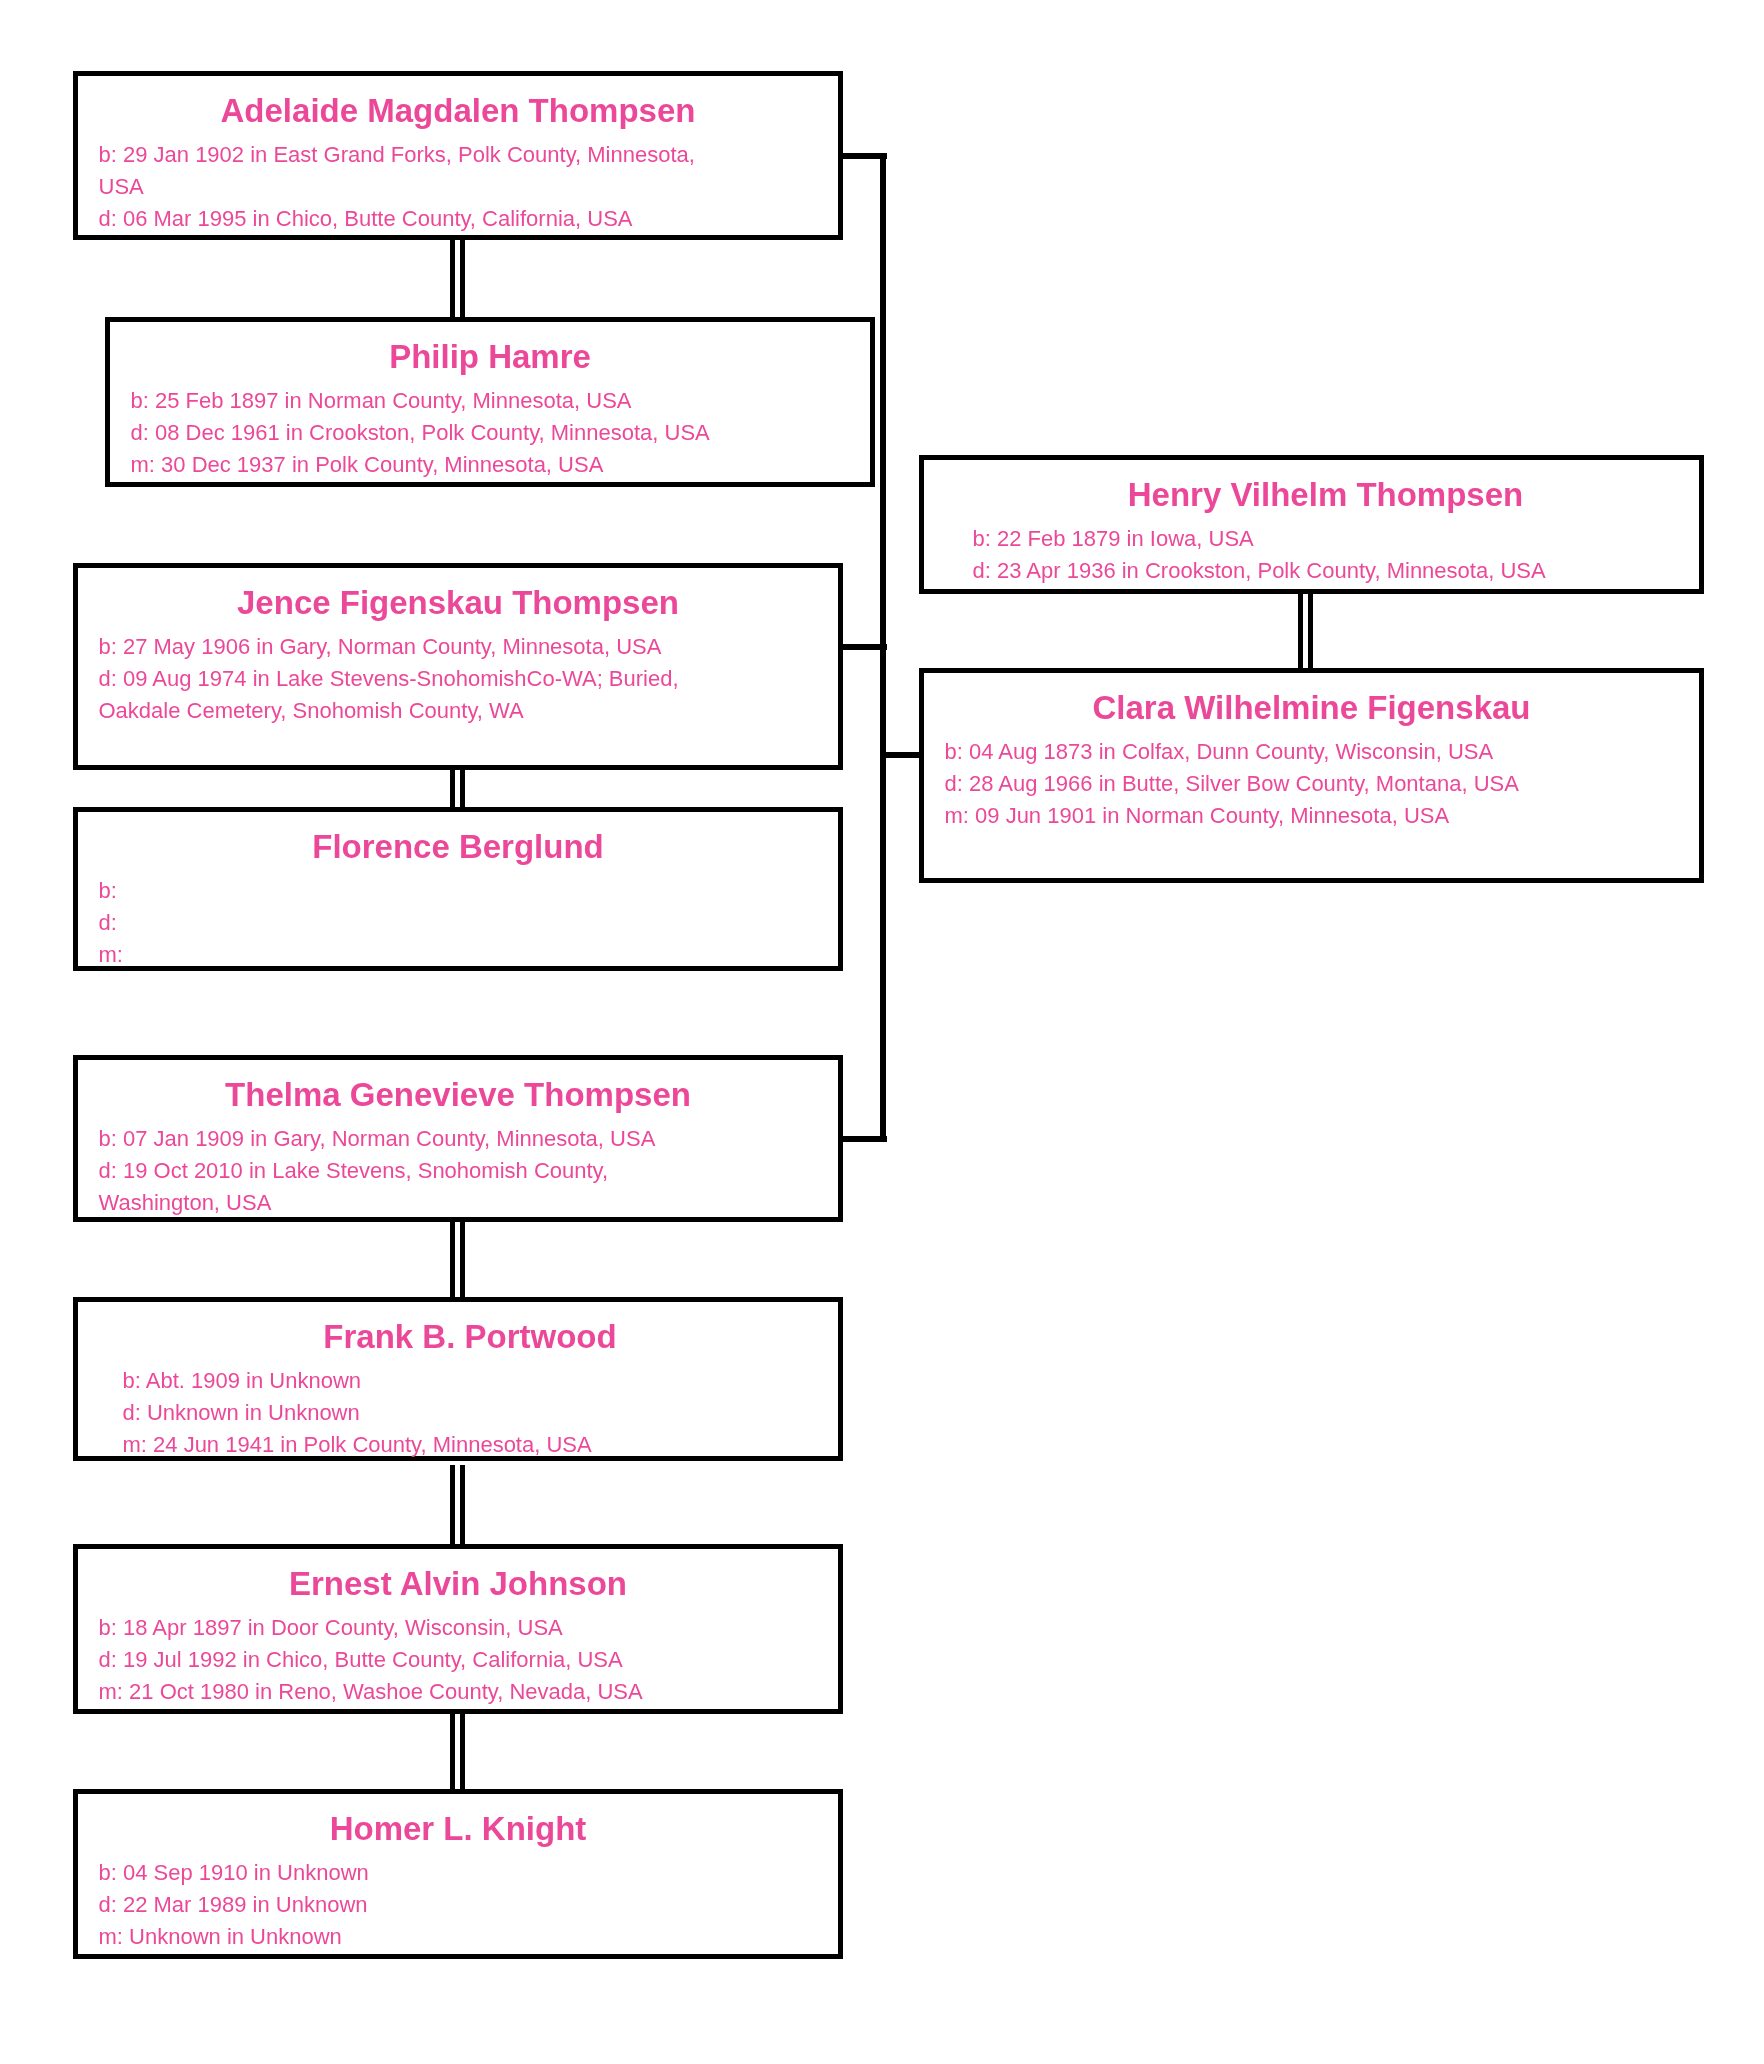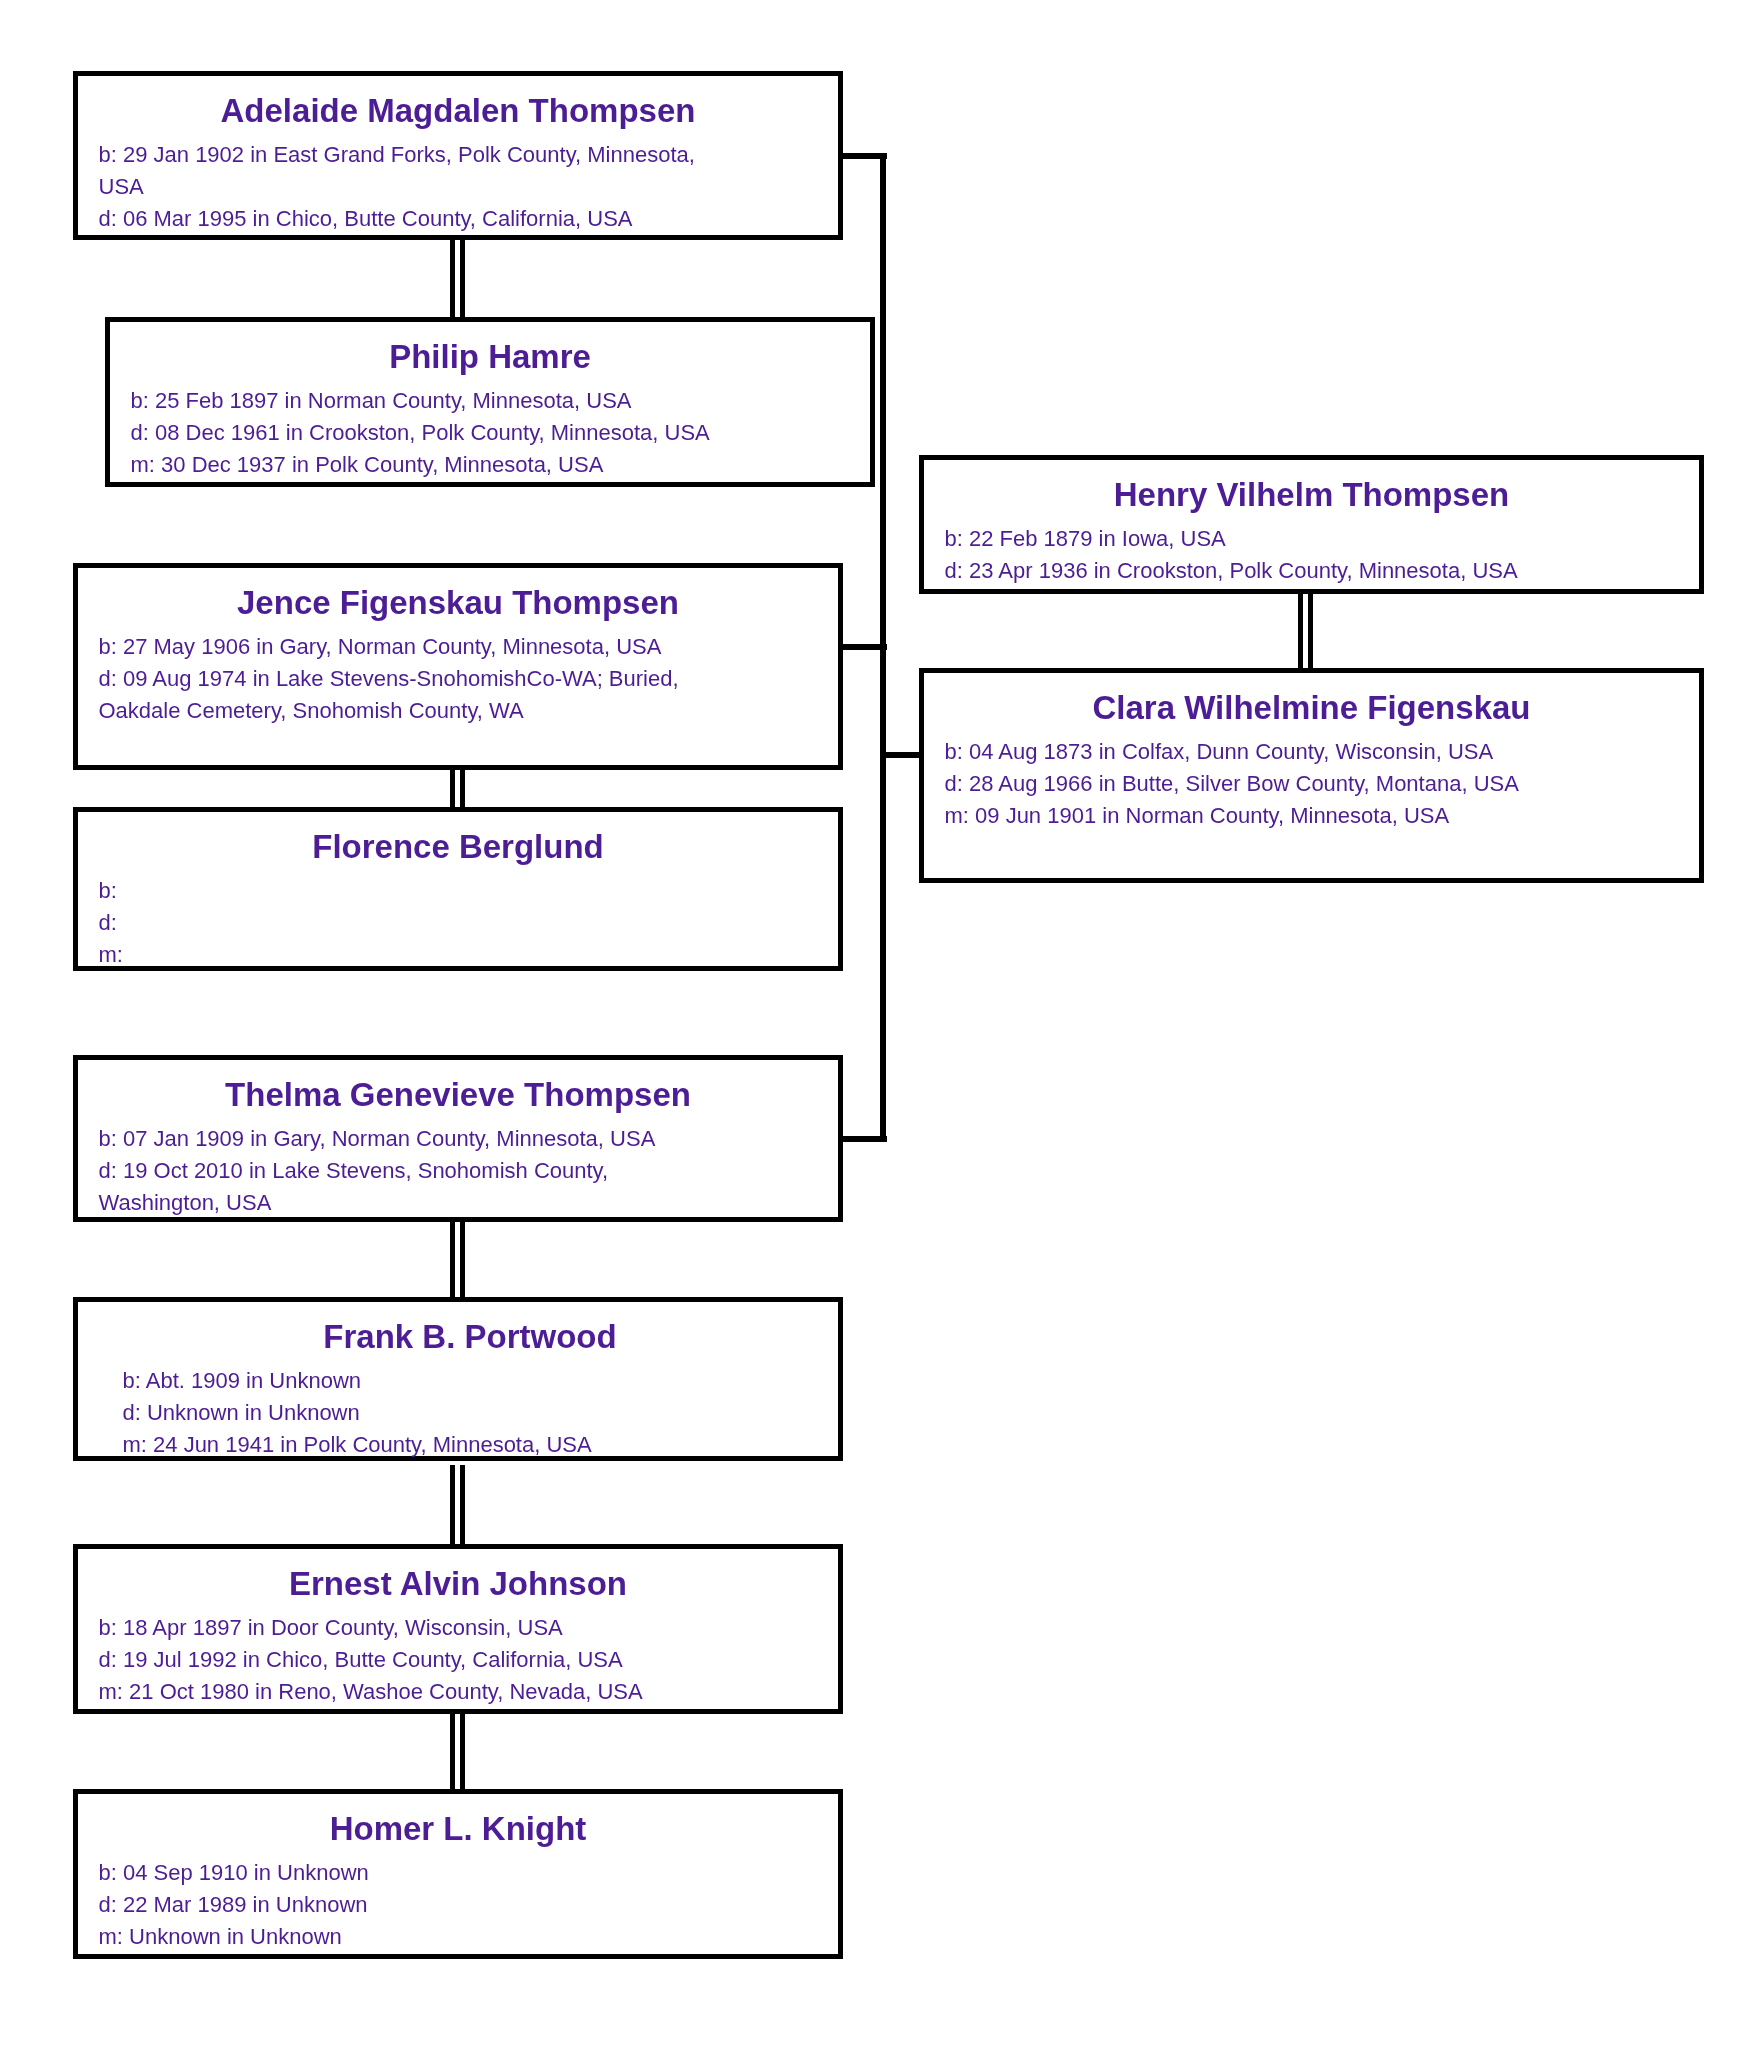--- a/index.html
+++ b/index.html
@@ -6,21 +6,21 @@
     margin: 0;
     padding: 0;
     background: #ffffff;
   }
   #canvas {
     position: relative;
     width: 1764px;
     height: 2065px;
     background: #ffffff;
     font-family: "Liberation Sans", sans-serif;
-    color: #4c1d95;
+    color: #ec4899;
     overflow: hidden;
   }
   .box {
     position: absolute;
     box-sizing: border-box;
     border: 5.1px solid #000000;
     background: #ffffff;
   }
   .box .name {
     font-size: 33px;
@@ -35,21 +35,21 @@
   .box .detail-line {
     font-size: 22px;
     line-height: 32px;
     white-space: pre-line;
   }
   .lbox { left: 73px;   width: 770px; }
   .rbox { left: 919px; width: 785px; }
 
   #box-adelaide { top: 71px;   height: 169px; }
   #box-philip   { top: 317px;  height: 170px; margin-left: 32px; }
-  #box-henry    { top: 455px;  height: 139px; }
+  #box-henry    { top: 455px;  height: 139px; padding-left: 28px; }
   #box-jence    { top: 563px;  height: 207px; }
   #box-clara    { top: 668px;  height: 215px; }
   #box-florence { top: 807px;  height: 164px; }
   #box-thelma   { top: 1055px; height: 167px; }
   #box-frank    { top: 1297px; height: 164px; padding-left: 24px; }
   #box-ernest   { top: 1544px; height: 170px; }
   #box-homer    { top: 1789px; height: 170px; }
 
   .line {
     position: absolute;

